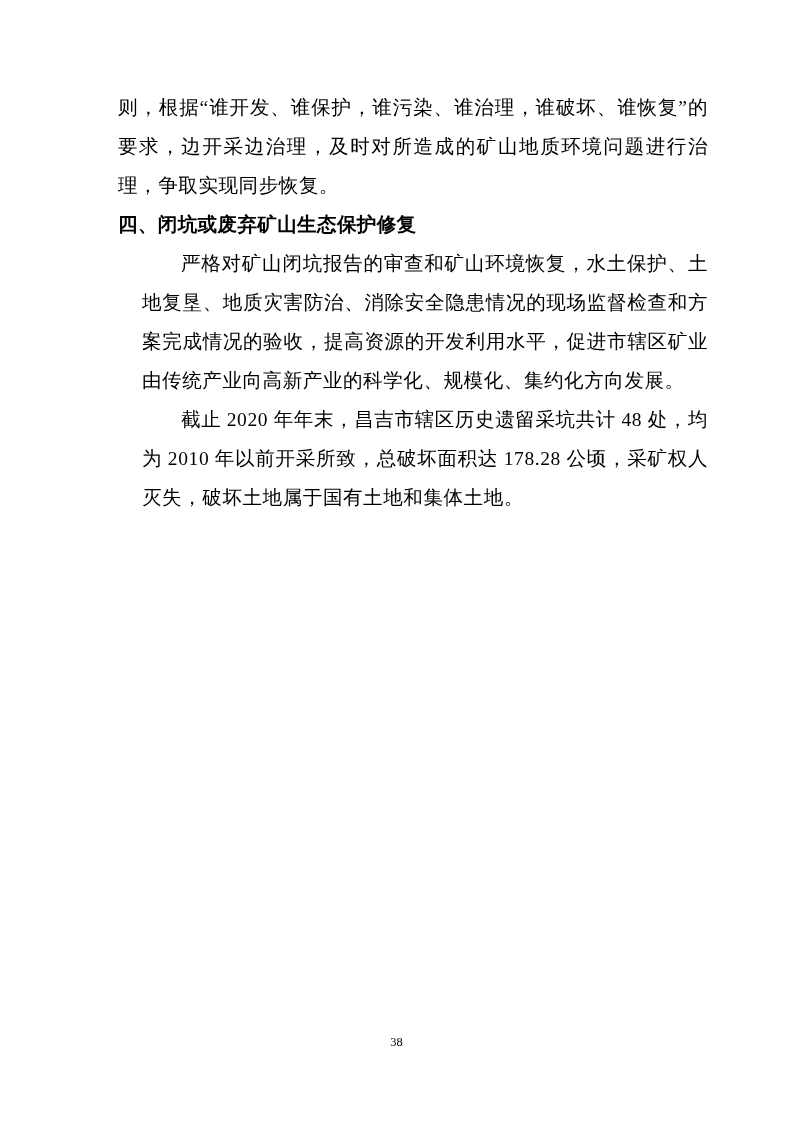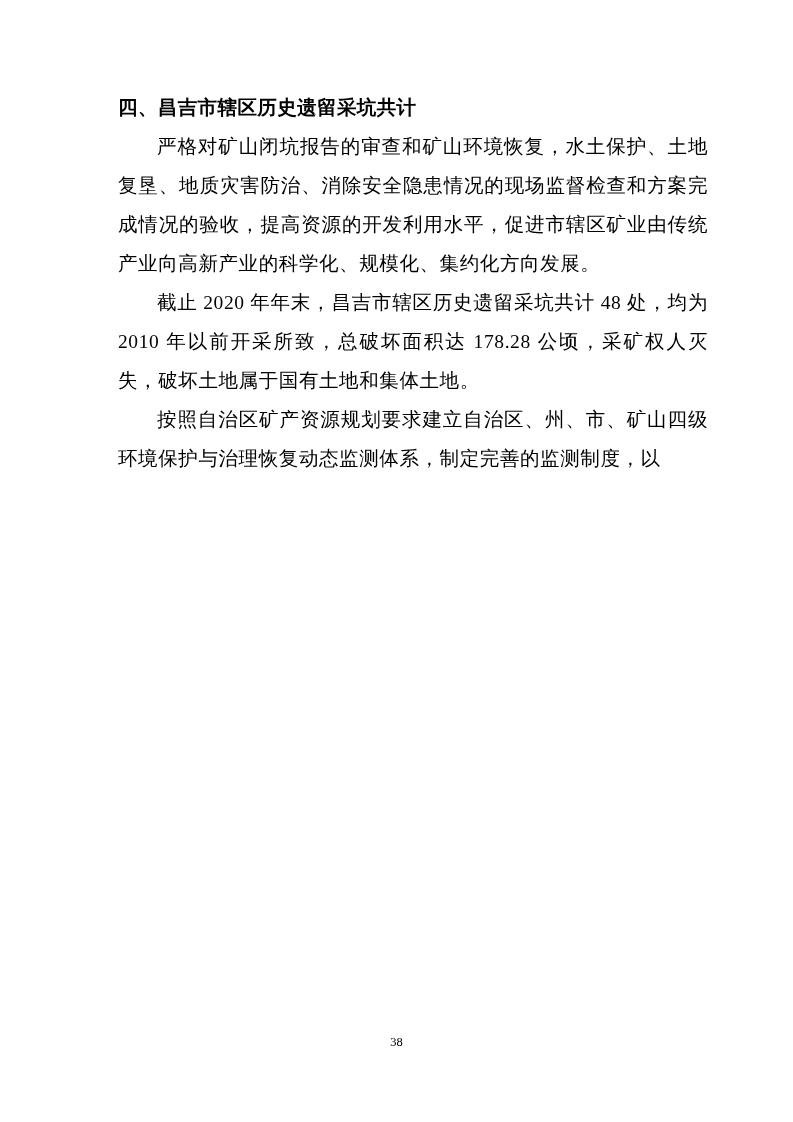--- a/index.html
+++ b/index.html
@@ -27,20 +27,21 @@
     font-size: 19.5px;
     line-height: 39px;
     color: #000000;
     text-align: justify;
     text-justify: inter-ideograph;
     margin: 0 0 0 0;
     letter-spacing: 0.6px;
   }
   .indent {
     text-indent: 2em;
+    margin-left: 24px;
   }
   .heading {
     font-family: "Liberation Sans", "DejaVu Sans", sans-serif;
     font-size: 19.5px;
     font-weight: bold;
     line-height: 39px;
     color: #000000;
     margin: 0;
     letter-spacing: 0.4px;
   }
@@ -54,28 +55,28 @@
     font-size: 12.5px;
     color: #000000;
   }
 </style>
 </head>
 <body>
 
 <div class="page">
   <div class="content">
 
+    <p class="para">则，根据“谁开发、谁保护，谁污染、谁治理，谁破坏、谁恢复”的要求，边开采边治理，及时对所造成的矿山地质环境问题进行治理，争取实现同步恢复。</p>
 
-    <h2 class="heading">四、昌吉市辖区历史遗留采坑共计</h2>
+    <h2 class="heading">四、闭坑或废弃矿山生态保护修复</h2>
 
     <p class="para indent">严格对矿山闭坑报告的审查和矿山环境恢复，水土保护、土地复垦、地质灾害防治、消除安全隐患情况的现场监督检查和方案完成情况的验收，提高资源的开发利用水平，促进市辖区矿业由传统产业向高新产业的科学化、规模化、集约化方向发展。</p>
 
 
     <p class="para indent">截止 2020 年年末，昌吉市辖区历史遗留采坑共计 48 处，均为 2010 年以前开采所致，总破坏面积达 178.28 公顷，采矿权人灭失，破坏土地属于国有土地和集体土地。</p>
 
 
 
-    <p class="para indent">按照自治区矿产资源规划要求建立自治区、州、市、矿山四级环境保护与治理恢复动态监测体系，制定完善的监测制度，以</p>
 
   </div>
 
   <div class="footer-num">38</div>
 </div>
 
 </body></html>

